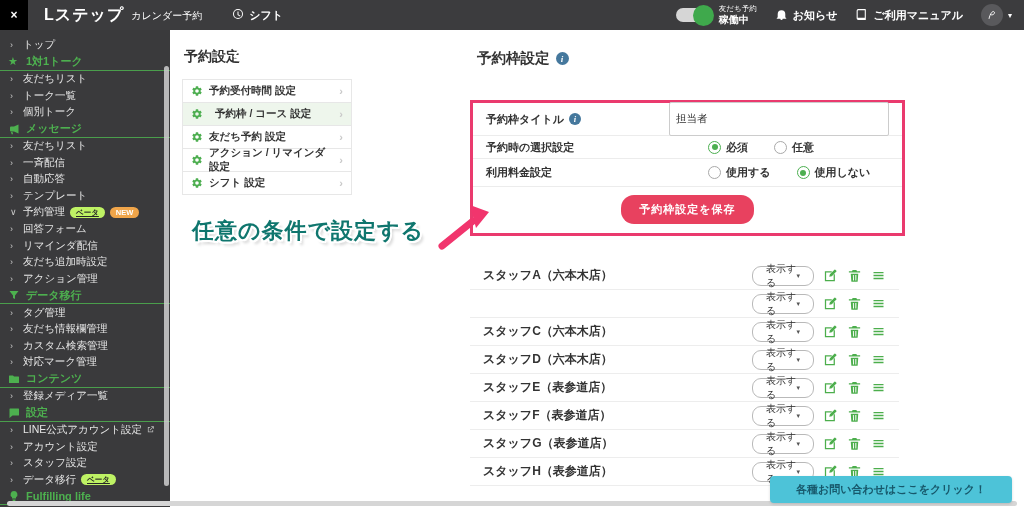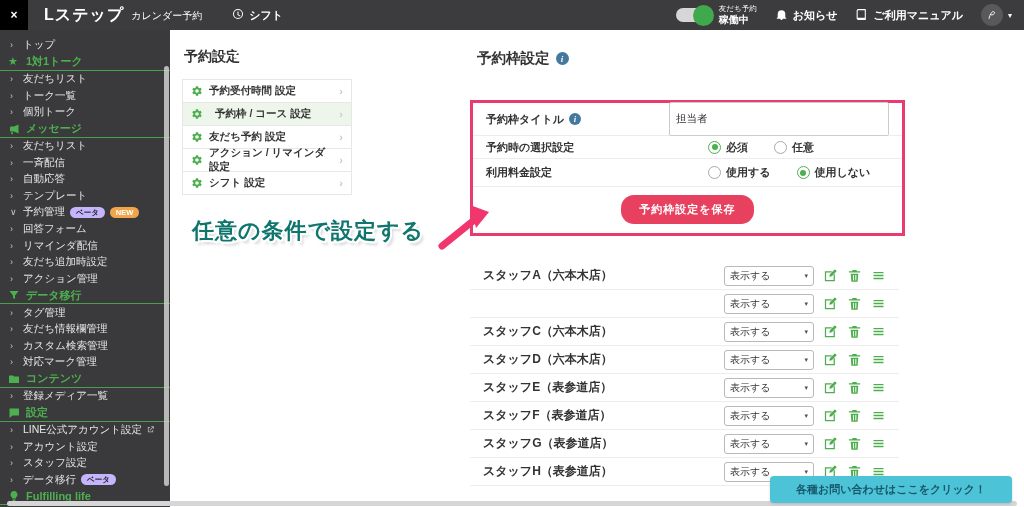--- a/index.html
+++ b/index.html
@@ -37,21 +37,21 @@
   .sidebar { width:170px; background:#3a3a3c; position:relative; overflow:hidden; flex-shrink:0; }
   .sb-list { padding-top:7px; }
   .sb-item { height:16.6px; display:flex; align-items:center; padding:0 8px 0 10px; color:#e6e6e6;
     font-size:10.5px; cursor:pointer; white-space:nowrap; }
   .sb-caret { color:#cacaca; font-size:9px; width:13px; flex-shrink:0; }
   .sb-section { height:17.2px; display:flex; align-items:center; padding:0 8px; color:#4db04f;
     font-size:11px; font-weight:bold; border-bottom:1px solid #4a9e4c; white-space:nowrap; }
   .sb-sec-ic { width:13px; height:12px; margin-right:5px; display:flex; align-items:center; color:#4db04f; font-size:11px; }
   .sb-sec-ic svg { width:12px; height:12px; fill:#4db04f; }
   .badge { font-size:7.5px; font-weight:bold; border-radius:8px; padding:1.5px 6px; margin-left:5px; line-height:1; }
-  .badge-beta { background:#c4b5fd; color:#272727; }
+  .badge-beta { background:#bef264; color:#272727;text-decoration:underline; }
   .badge-new { background:#f0a54a; color:#fff; }
   .sb-ext { margin-left:4px; display:flex; }
   .sb-ext svg { width:9px; height:9px; fill:#bdbdbd; }
   .sb-scrollbar { position:absolute; right:1px; top:36px; width:5px; height:420px; background:#cfcfcf; border-radius:3px; opacity:.85; }
 
   
   .panel { width:190px; background:#fff; flex-shrink:0; padding:10px 8px 0 12px; }
   .panel-title { font-size:14px; font-weight:bold; color:#333; margin:8px 0 14px 2px; }
   .panel-item { height:24px; display:flex; align-items:center; gap:6px; padding:0 8px; border:1px solid #e7e7e7;
     margin-top:-1px; background:#fff; font-size:10.5px; font-weight:bold; color:#333; cursor:pointer; }
@@ -92,22 +92,22 @@
     color:#0f766e; letter-spacing:1px; white-space:nowrap;
     text-shadow:2px 0 0 #fff,-2px 0 0 #fff,0 2px 0 #fff,0 -2px 0 #fff,
       1.5px 1.5px 0 #fff,-1.5px -1.5px 0 #fff,1.5px -1.5px 0 #fff,-1.5px 1.5px 0 #fff,3px 4px 3px rgba(0,0,0,.18); }
   .anno-arrow { position:absolute; left:436px; top:200px; z-index:50; }
 
   
   .staff { position:absolute; left:110px; top:232px; width:429px; }
   .staff-row { height:28px; display:flex; align-items:center; padding:0 13px; border-bottom:1px solid #ededed; }
   .staff-name { font-size:12px; font-weight:bold; color:#333; }
   .staff-controls { margin-left:auto; display:flex; align-items:center; gap:9px; }
-  .vis-select { width:90px; height:20px; border:1px solid #b9b9b9; border-radius:3px; display:flex; align-items:center;
-    padding:0 5px; font-size:10px; color:#333; background:#fff; cursor:pointer; }
+  .vis-select { width:62px; height:20px; border:1px solid #b9b9b9; border-radius:9px; display:flex; align-items:center;
+    padding:0 13px; font-size:10px; color:#333; background:#fff; cursor:pointer; }
   .vis-caret { margin-left:auto; font-size:7px; color:#555; }
   .row-icon { display:flex; cursor:pointer; }
   .row-icon svg { width:15px; height:15px; fill:#4cae4c; }
 
   
   .toast { position:absolute; right:12px; bottom:4px; background:#4dc3d8; color:#17586b; font-size:11px;
     font-weight:bold; padding:6px 26px; border-radius:4px; z-index:60; box-shadow:0 1px 3px rgba(0,0,0,.15); cursor:pointer; }
   .hscroll { position:absolute; left:7px; right:7px; bottom:1px; height:5px; background:#d6d6d6; border-radius:3px; z-index:40; }
 </style>
 </head>

